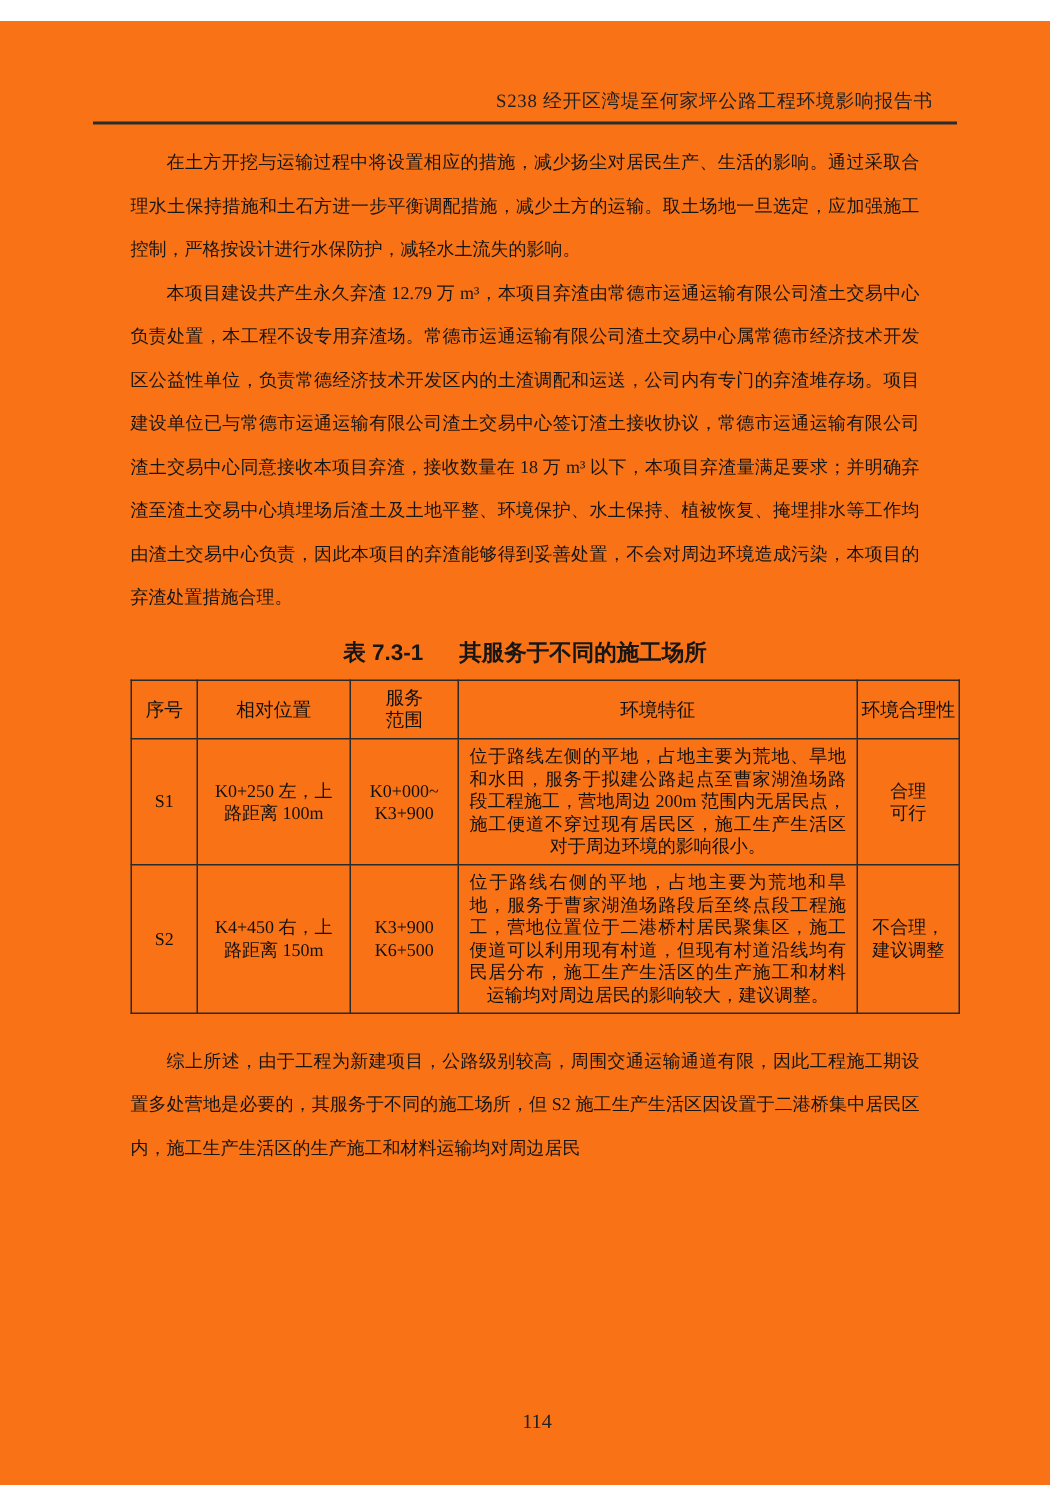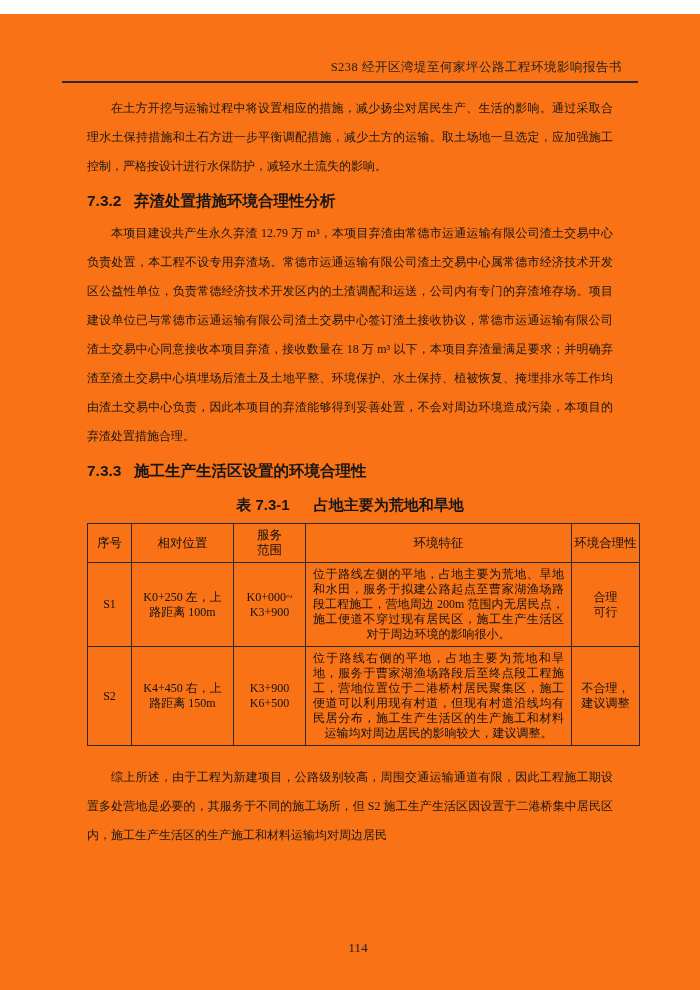--- a/index.html
+++ b/index.html
@@ -99,33 +99,27 @@
 
   <header>
     <div class="header-title">S238 经开区湾堤至何家坪公路工程环境影响报告书</div>
     <hr class="header-rule">
   </header>
 
   <main class="text-col">
 
     <p class="body-para para-intro">在土方开挖与运输过程中将设置相应的措施，减少扬尘对居民生产、生活的影响。通过采取合理水土保持措施和土石方进一步平衡调配措施，减少土方的运输。取土场地一旦选定，应加强施工控制，严格按设计进行水保防护，减轻水土流失的影响。</p>
 
-    <h2 class="section-heading">
-      <span class="h-num">7.3.2</span><span>弃渣处置措施环境合理性分析</span>
-    </h2>
 
     <p class="body-para">本项目建设共产生永久弃渣 12.79 万 m³，本项目弃渣由常德市运通运输有限公司渣土交易中心负责处置，本工程不设专用弃渣场。常德市运通运输有限公司渣土交易中心属常德市经济技术开发区公益性单位，负责常德经济技术开发区内的土渣调配和运送，公司内有专门的弃渣堆存场。项目建设单位已与常德市运通运输有限公司渣土交易中心签订渣土接收协议，常德市运通运输有限公司渣土交易中心同意接收本项目弃渣，接收数量在 18 万 m³ 以下，本项目弃渣量满足要求；并明确弃渣至渣土交易中心填埋场后渣土及土地平整、环境保护、水土保持、植被恢复、掩埋排水等工作均由渣土交易中心负责，因此本项目的弃渣能够得到妥善处置，不会对周边环境造成污染，本项目的弃渣处置措施合理。</p>
 
-    <h2 class="section-heading">
-      <span class="h-num">7.3.3</span><span>施工生产生活区设置的环境合理性</span>
-    </h2>
 
 
     <div class="table-caption">
-      <span class="cap-label">表 7.3-1</span><span>占地主要为荒地和旱地</span>
+      <span class="cap-label">表 7.3-1</span><span>其服务于不同的施工场所</span>
     </div>
 
     <table class="camp-table">
       <colgroup>
         <col style="width:44px">
         <col style="width:102px">
         <col style="width:72px">
         <col style="width:266px">
         <col style="width:68px">
       </colgroup>

